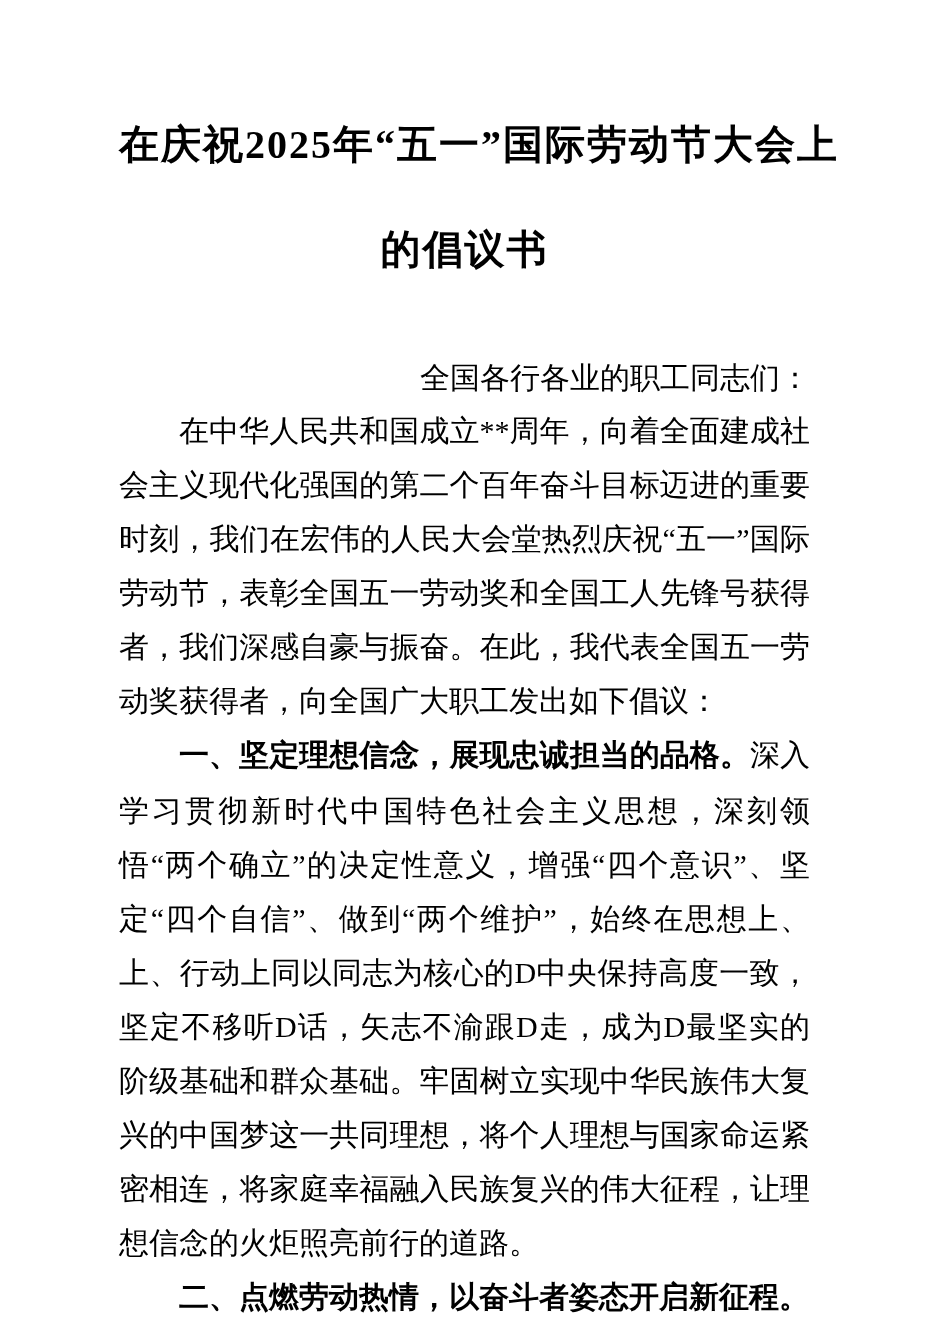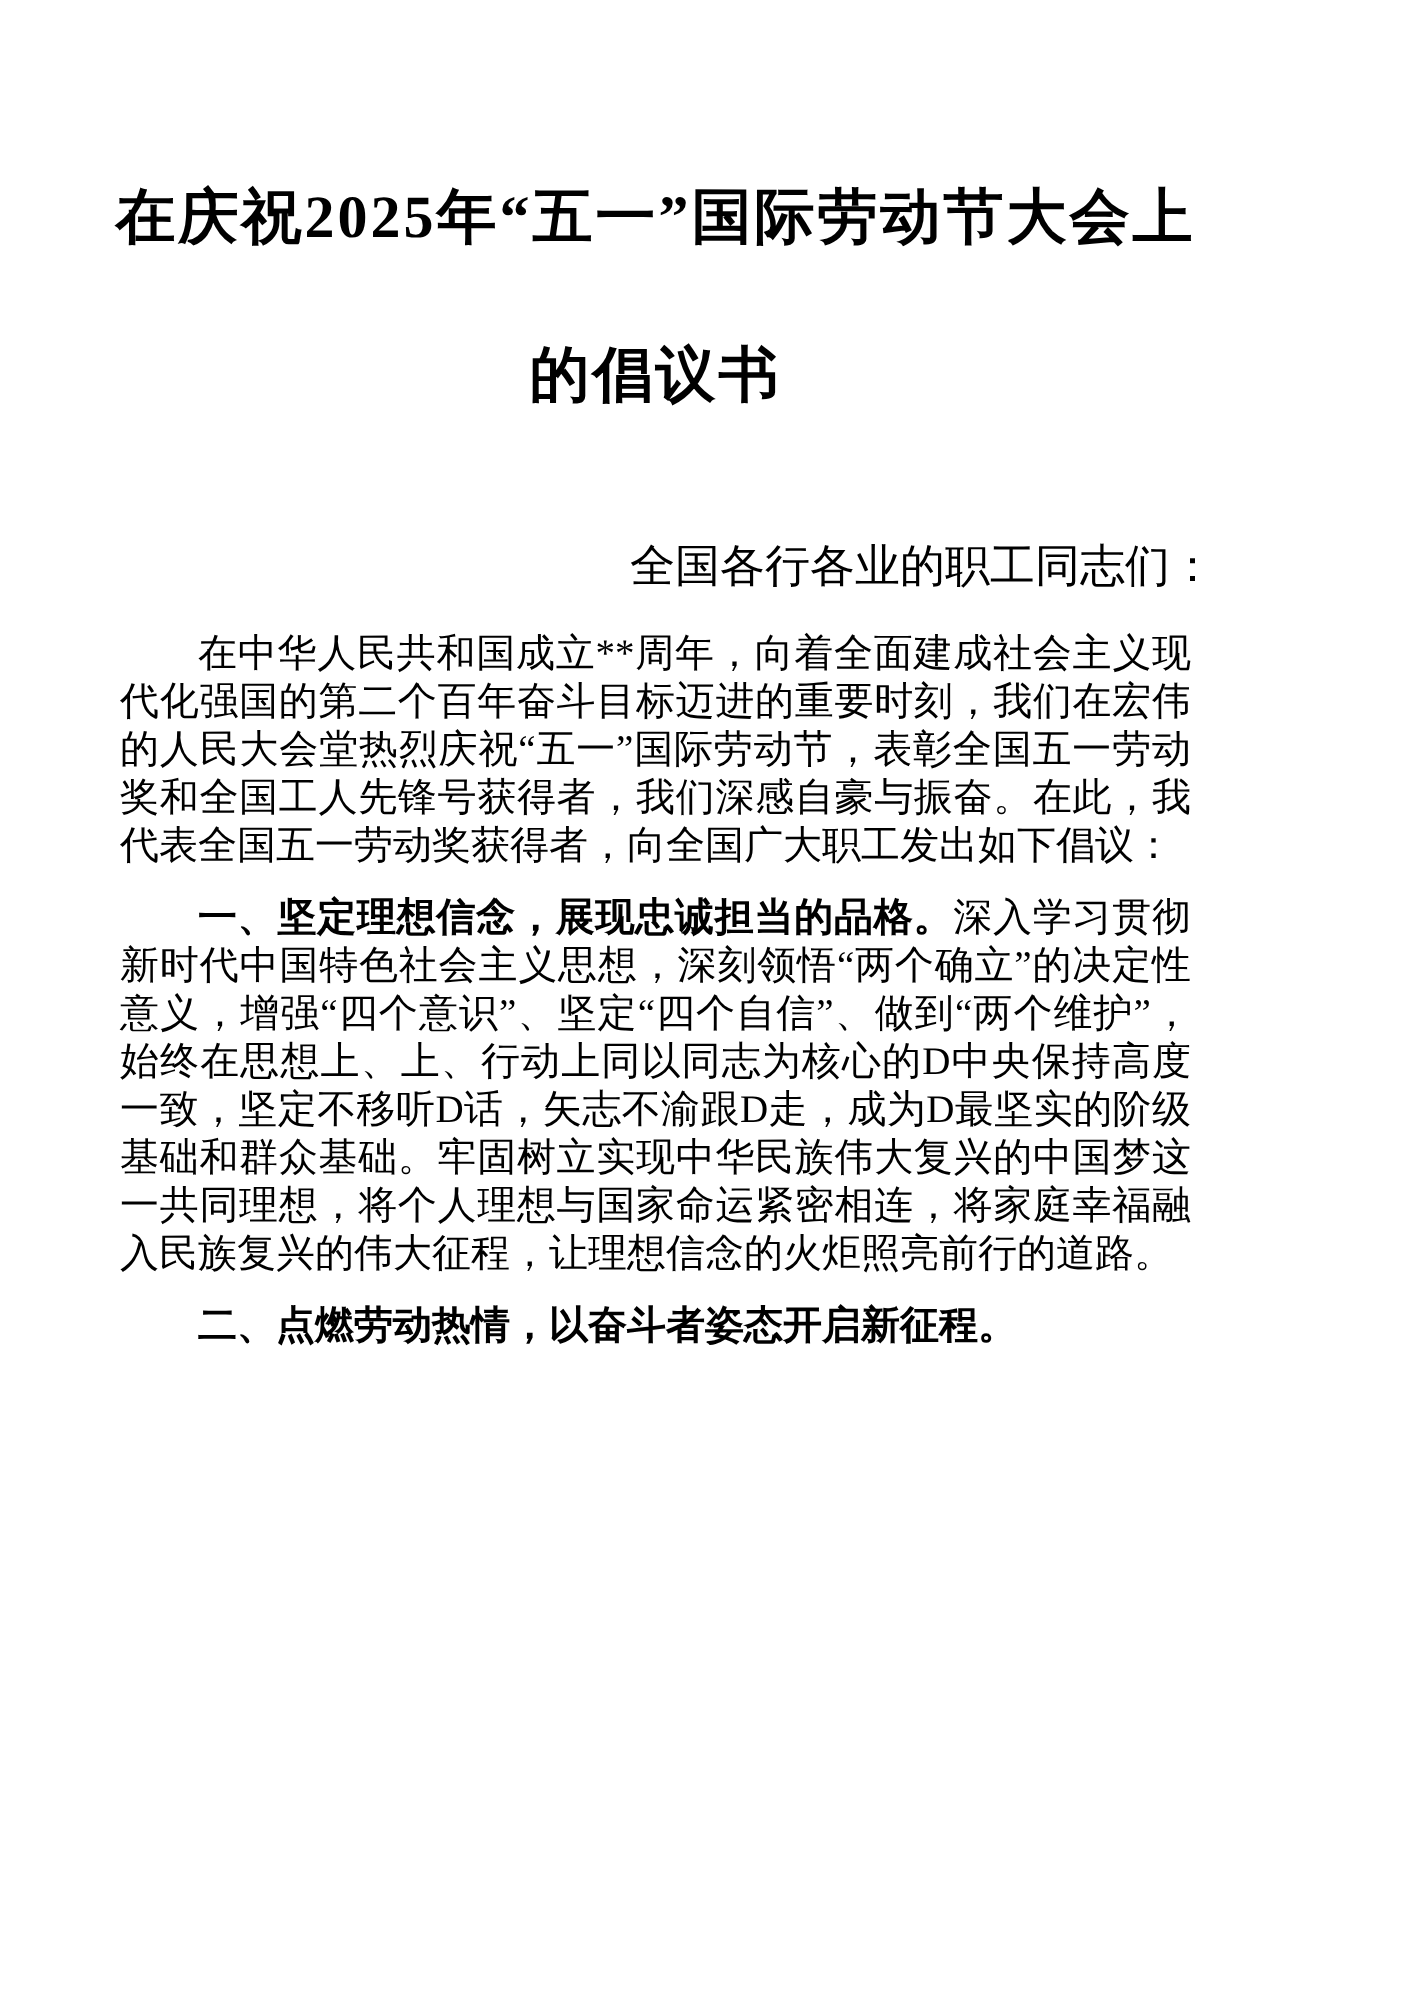--- a/index.html
+++ b/index.html
@@ -11,21 +11,21 @@
   body {
     width: 950px;
     height: 1344px;
     overflow: hidden;
     font-family: "Liberation Serif", "DejaVu Serif", serif;
   }
   .page {
     box-sizing: border-box;
     width: 950px;
     height: 1064px;
-    padding: 92px 140px 0 64px;
+    padding: 92px 140px 0 119px;
     background: #ffffff;
   }
   .doc-title {
     margin: 0 0 50px 0;
     font-family: "Liberation Serif", "DejaVu Serif", serif;
     font-weight: bold;
     font-size: 40px;
     line-height: 105px;
     text-align: center;
     letter-spacing: 2px;
@@ -34,30 +34,30 @@
     display: block;
     white-space: nowrap;
   }
   .salutation {
     margin: 0;
     font-size: 30px;
     line-height: 52px;
     text-align: right;
   }
   .para {
-    margin: 16px;
-    font-size: 26px;
-    line-height: 32px;
+    margin: 0;
+    font-size: 30px;
+    line-height: 54px;
     text-indent: 2em;
     text-align: justify;
     text-justify: inter-character;
     word-break: break-all;
   }
   .heading-run {
-    font-family: Liberation Serif, serif;
+    font-family: Liberation Mono, monospace;
     font-weight: bold;
   }
 </style>
 </head>
 <body>
 
 <div class="page">
 
   <h1 class="doc-title">
     <span class="title-line">在庆祝2025年“五一”国际劳动节大会上</span>

